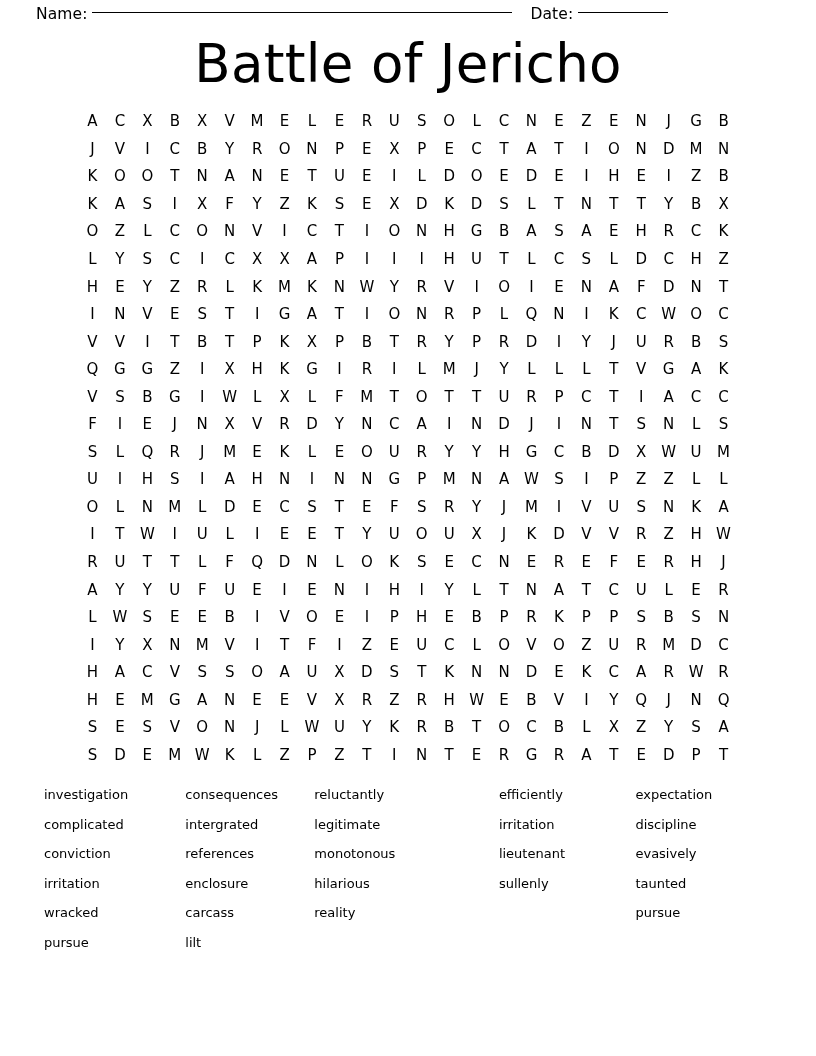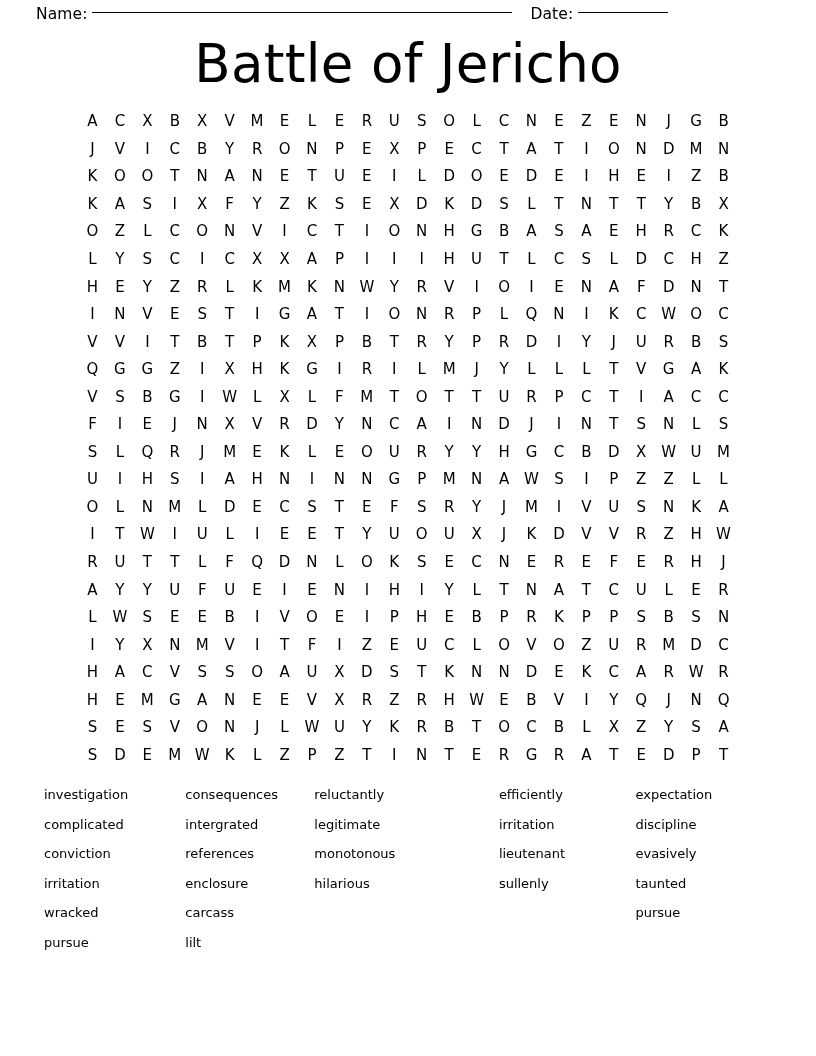--- a/index.html
+++ b/index.html
@@ -719,20 +719,21 @@
       <div class="word">references</div>
       <div class="word">enclosure</div>
       <div class="word">carcass</div>
       <div class="word">lilt</div>
     </div>
     <div class="word-col word-col-2">
       <div class="word">reluctantly</div>
       <div class="word">legitimate</div>
       <div class="word">monotonous</div>
       <div class="word">hilarious</div>
+      <div class="word">reality</div>
     </div>
     <div class="word-col word-col-3">
       <div class="word">efficiently</div>
       <div class="word">irritation</div>
       <div class="word">lieutenant</div>
       <div class="word">sullenly</div>
     </div>
     <div class="word-col word-col-4">
       <div class="word">expectation</div>
       <div class="word">discipline</div>

